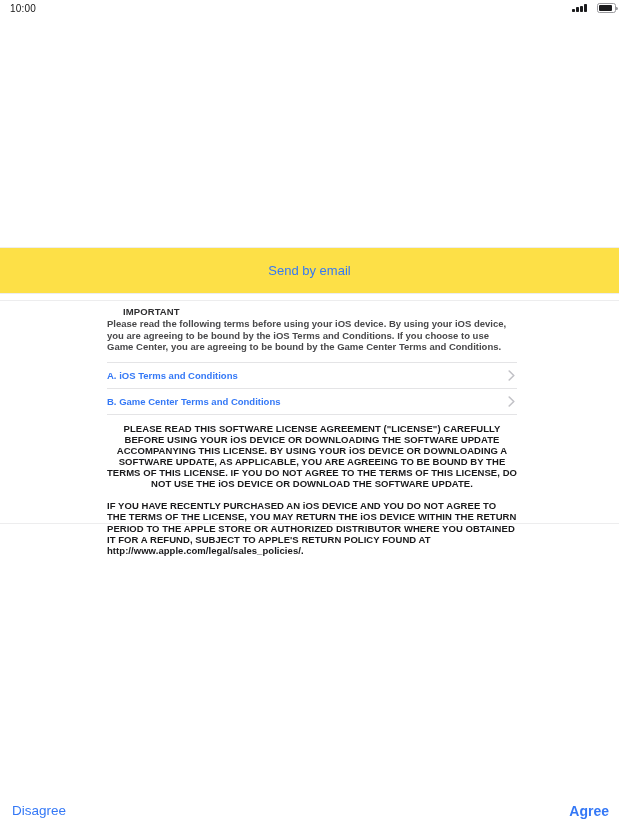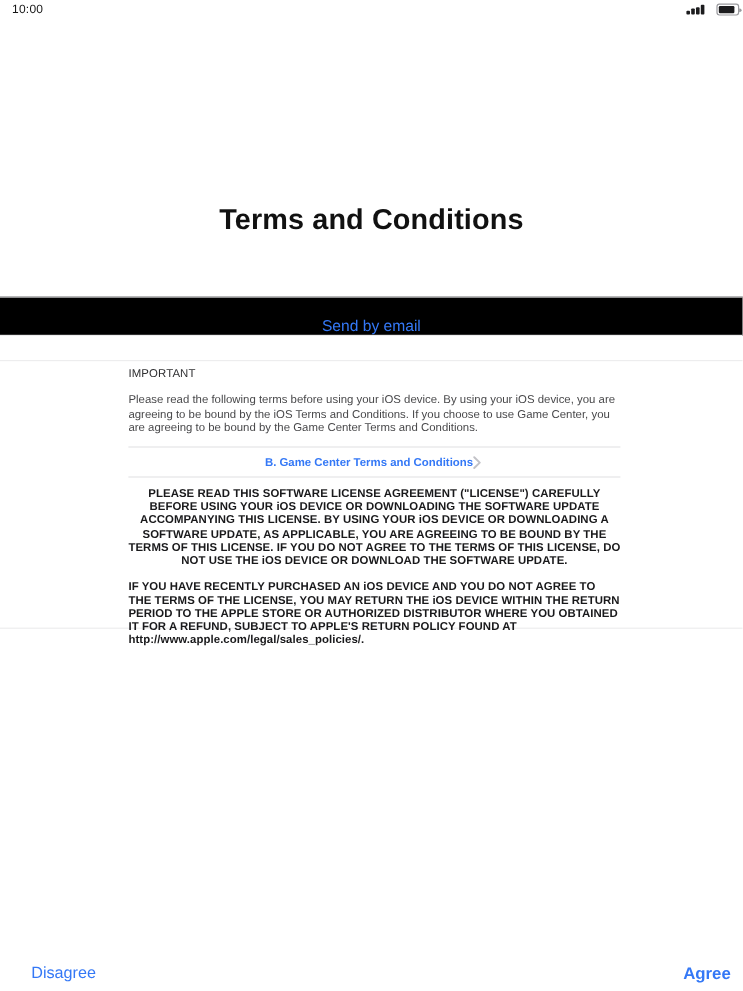--- a/index.html
+++ b/index.html
@@ -65,27 +65,27 @@
     font-size: 24px;
     font-weight: 700;
     color: #111111;
     letter-spacing: 0.1px;
   }
 
   
   .send-email-row {
     position: absolute;
     left: 0; right: 0; top: 247px;
-    height: 33px;
+    height: 47px;
     border-top: 1px solid #ededee;
     border-bottom: 1px solid #ededee;
     display: flex;
-    align-items: flex-end;
+    align-items: center;
     justify-content: center;
-    background: #000000;
+    background: #fde047;
     cursor: pointer;
   }
   .send-email-row .label {
     font-size: 13px;
     color: #3478f6;
   }
 
   .hairline-full {
     position: absolute;
     left: 0; right: 0;
@@ -99,40 +99,42 @@
   .terms-content {
     position: absolute;
     left: 107px;
     width: 410px;
     top: 301px;
     color: #1b1b1d;
   }
   .important-heading {
     margin-top: 5px;
     font-size: 9.5px;
-    font-weight: 400;
+    font-weight: 700;
     color: #2f2f31;
     letter-spacing: 0.1px;
+    margin-left: 16px;
   }
   .important-body {
-    margin-top: 11px;
+    margin-top: 1px;
     font-size: 9.5px;
     line-height: 11.6px;
     color: #48484a;
+    font-weight: bold;
   }
   .link-rows { margin-top: 9px; }
   .link-row {
     height: 26.5px;
     display: flex;
     align-items: center;
     justify-content: space-between;
     border-top: 1px solid #e4e4e6;
     cursor: pointer;
   }
-  .link-row.last { border-bottom: 1px solid #e4e4e6; justify-content: center; }
+  .link-row.last { border-bottom: 1px solid #e4e4e6; }
   .link-row .link-label {
     font-size: 9.5px;
     font-weight: 700;
     color: #3478f6;
   }
   .chevron { display: inline-flex; margin-right: 2px; }
 
   .license-par {
     font-size: 9.5px;
     font-weight: 700;
@@ -143,21 +145,20 @@
   .license-par.first { margin-top: 8px; text-align: center; }
   .license-par.second { margin-top: 11px; }
 
   
   .btn-disagree {
     position: absolute;
     left: 12px; top: 803px;
     font-size: 13.5px;
     color: #3478f6;
     cursor: pointer;
-    margin-left: 14px;
   }
   .btn-agree {
     position: absolute;
     right: 10px; top: 803px;
     font-size: 14px;
     font-weight: 600;
     color: #3478f6;
     cursor: pointer;
   }
 </style>
@@ -171,34 +172,41 @@
     <div class="bar b1"></div>
       <div class="bar b2"></div>
       <div class="bar b3"></div>
       <div class="bar b4"></div>
   </div>
   <div class="battery">
     <div class="level"></div>
     <div class="tip"></div>
   </div>
 
-  <div class="page-title">Terms and Conditions</div>
 
   <div class="send-email-row">
     <span class="label">Send by email</span>
   </div>
 
   <div class="hairline-full hairline-top"></div>
   <div class="hairline-full hairline-bottom"></div>
 
   <div class="terms-content">
     <div class="important-heading">IMPORTANT</div>
     <div class="important-body">Please read the following terms before using your iOS device. By using your iOS device, you are agreeing to be bound by the iOS Terms and Conditions. If you choose to use Game Center, you are agreeing to be bound by the Game Center Terms and Conditions.</div>
 
     <div class="link-rows">
+      <div class="link-row">
+        <span class="link-label">A. iOS Terms and Conditions</span>
+        <span class="chevron">
+          <svg width="7" height="11" viewBox="0 0 7 11">
+              <path d="M1.2 1 L5.8 5.5 L1.2 10" stroke="#c2c2c7" stroke-width="1.6" fill="none" stroke-linecap="round" stroke-linejoin="round"></path>
+            </svg>
+        </span>
+      </div>
       <div class="link-row last">
         <span class="link-label">B. Game Center Terms and Conditions</span>
         <span class="chevron">
           <svg width="7" height="11" viewBox="0 0 7 11">
               <path d="M1.2 1 L5.8 5.5 L1.2 10" stroke="#c2c2c7" stroke-width="1.6" fill="none" stroke-linecap="round" stroke-linejoin="round"></path>
             </svg>
         </span>
       </div>
     </div>
 

